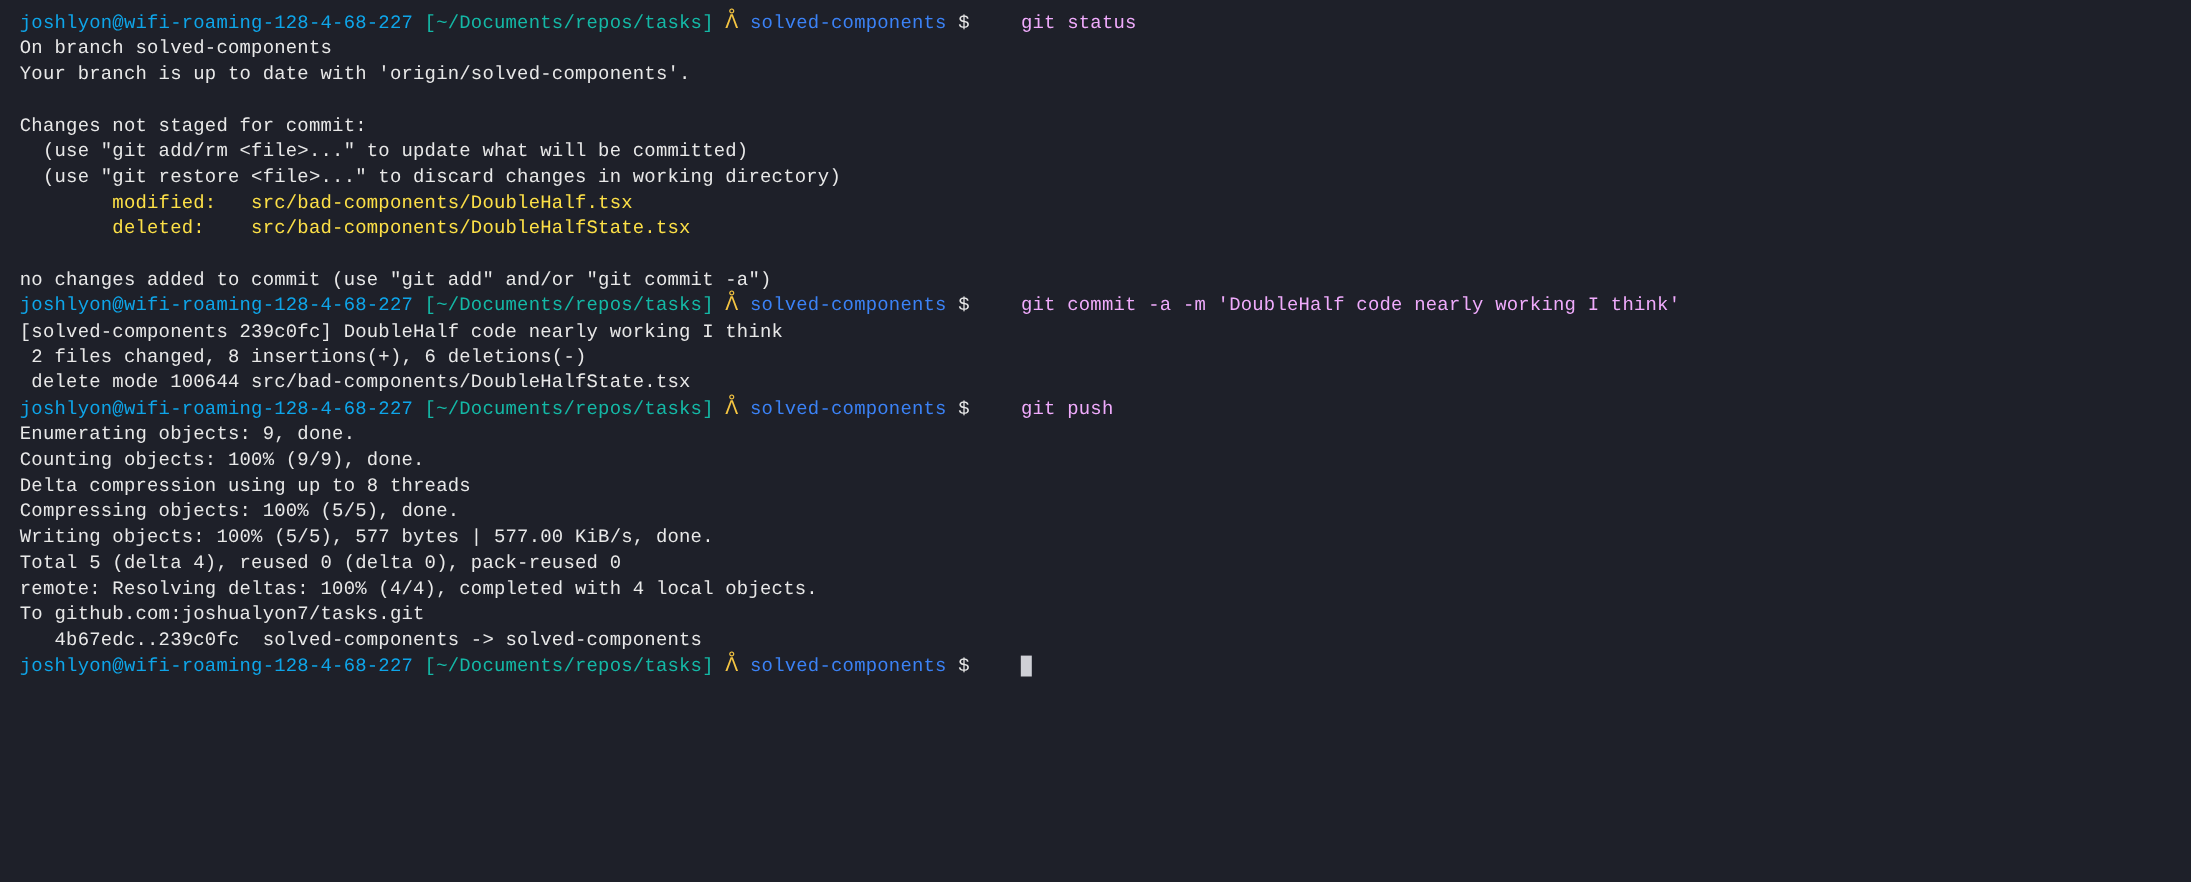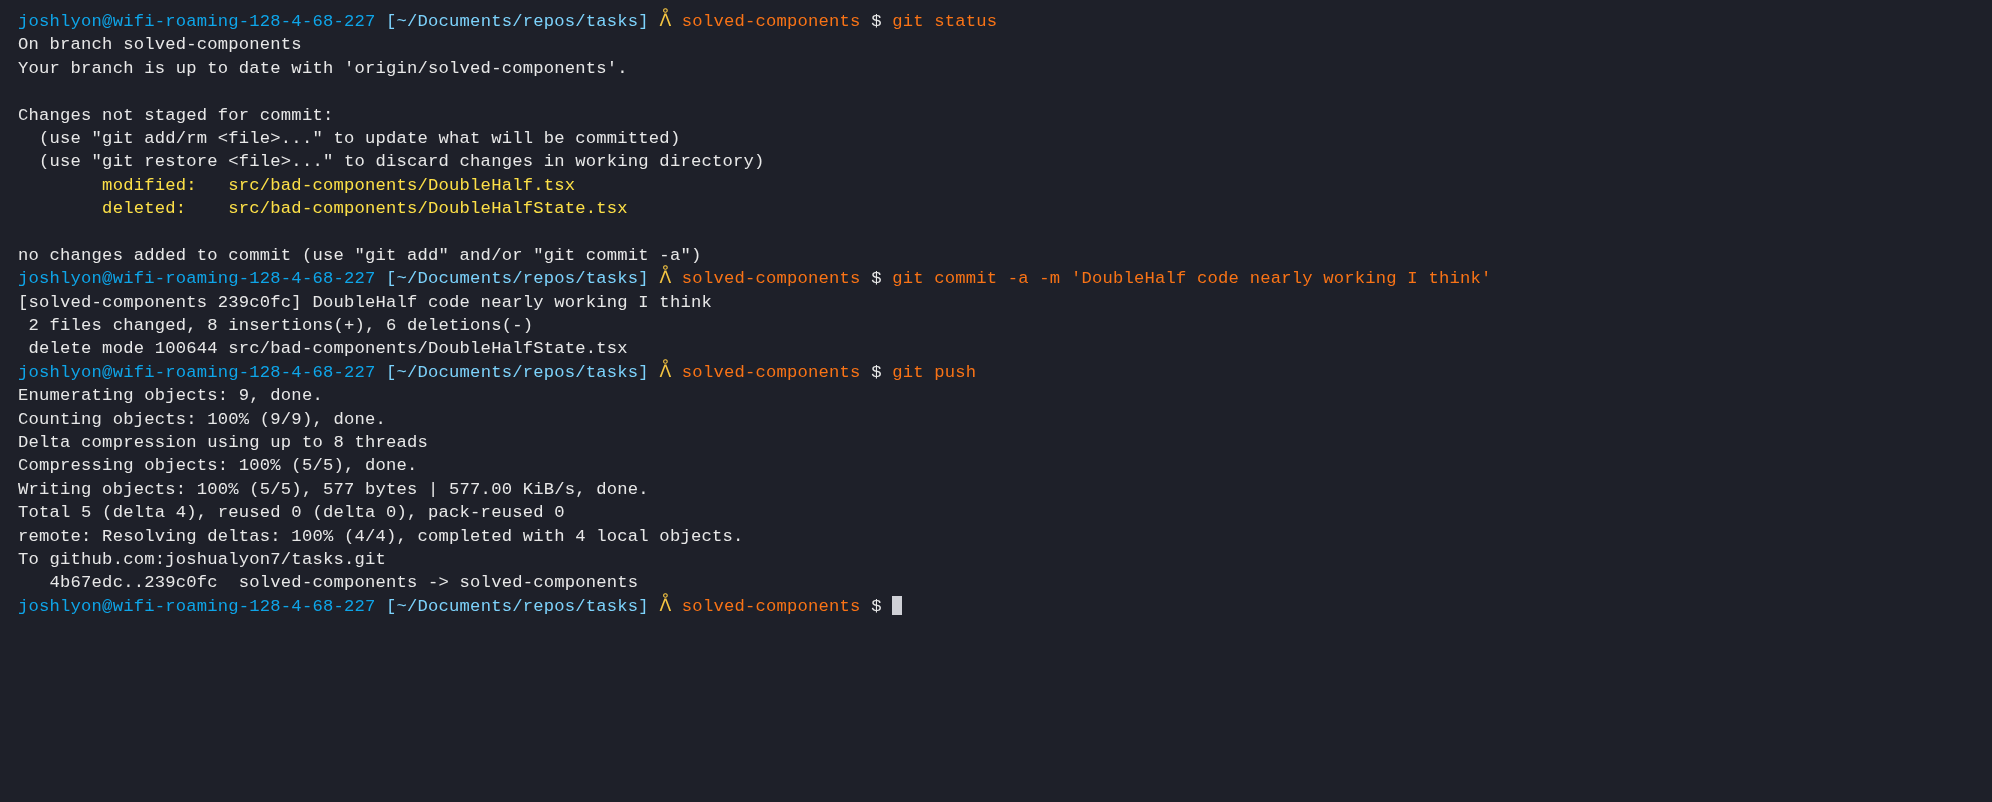--- a/index.html
+++ b/index.html
@@ -13,25 +13,25 @@
     width: 1992px;
     height: 802px;
     overflow: hidden;
   }
   .terminal {
     padding: 10px 18px;
     white-space: pre;
     letter-spacing: 0.2px;
   }
   .prompt-user { color: #0ea5e9; }
-  .prompt-branch { color: #f97316; }
-  .bracket { color: #7dd3fc; }
+  .prompt-branch { color: #3b82f6; }
+  .bracket { color: #14b8a6; }
   .lambda { color: #f5c542; }
   .dollar { color: #e8e8e8; }
-  .cmd { color: #f97316; }
+  .cmd { color: #f0abfc; margin-left: 36px; }
   .red { color: #fde047; }
   .cursor {
     display: inline-block;
     width: 10px;
     height: 1.1em;
     background: #cfd0d6;
     vertical-align: text-bottom;
     transform: translateY(-1px);
   }
 </style>

